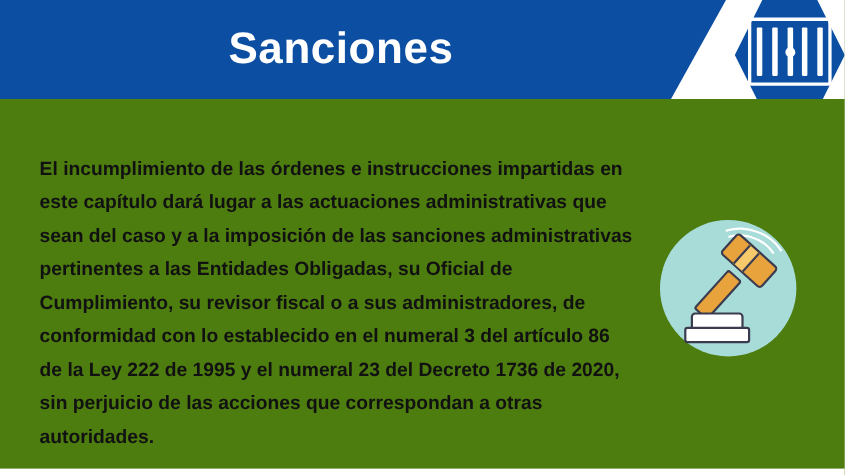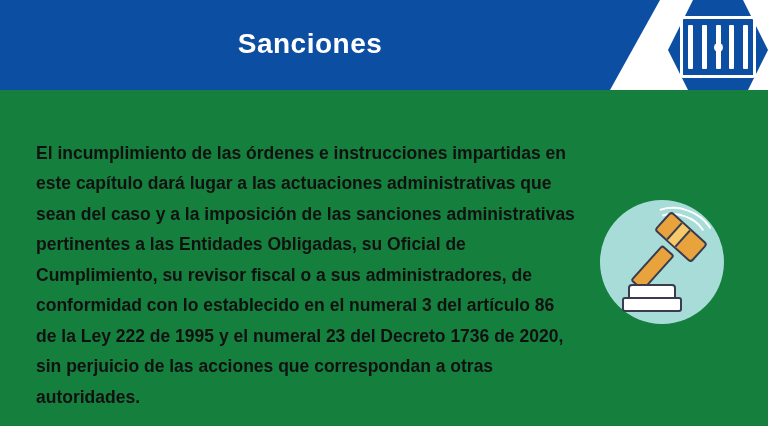--- a/index.html
+++ b/index.html
@@ -32,21 +32,21 @@
     background: #0b4ea2;
     clip-path: polygon(0 0, 660px 0, 610px 90px, 0 90px);
   }
   .header-title {
     position: absolute;
     top: 18px;
     left: 0;
     width: 620px;
     text-align: center;
     color: #ffffff;
-    font-size: 28px;
+    font-size: 40px;
     font-weight: bold;
     letter-spacing: 0.5px;
     line-height: 52px;
     white-space: nowrap;
   }
 
   
   .badge {
     position: absolute;
     top: 0;
@@ -104,21 +104,21 @@
     z-index: 2;
   }
 
   
   .body-area {
     position: absolute;
     top: 90px;
     left: 0;
     width: 768px;
     height: 342px;
-    background: #15803d;
+    background: #4d7c0f;
   }
   .paragraph {
     position: absolute;
     top: 30px;
     left: 36px;
     width: 540px;
     color: #111111;
     font-size: 17.5px;
     font-weight: bold;
     line-height: 30.5px;

